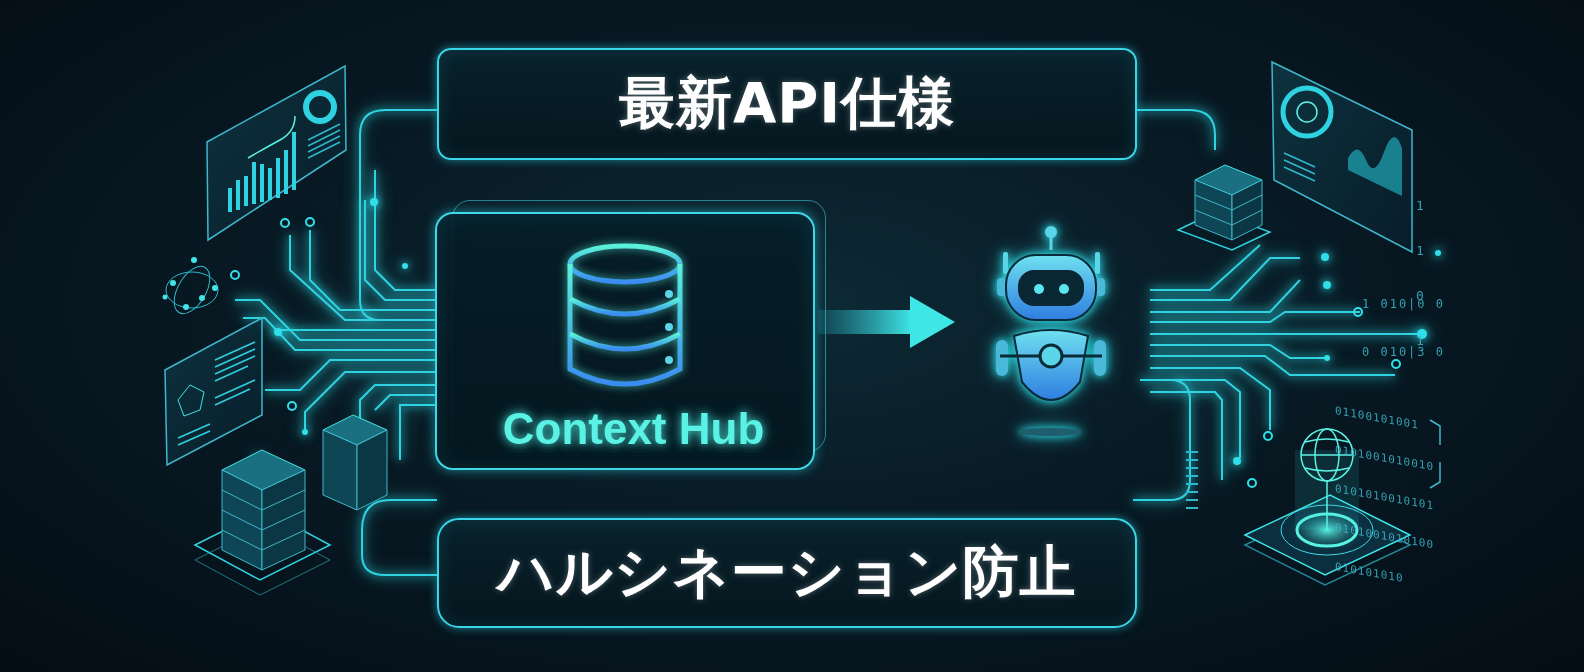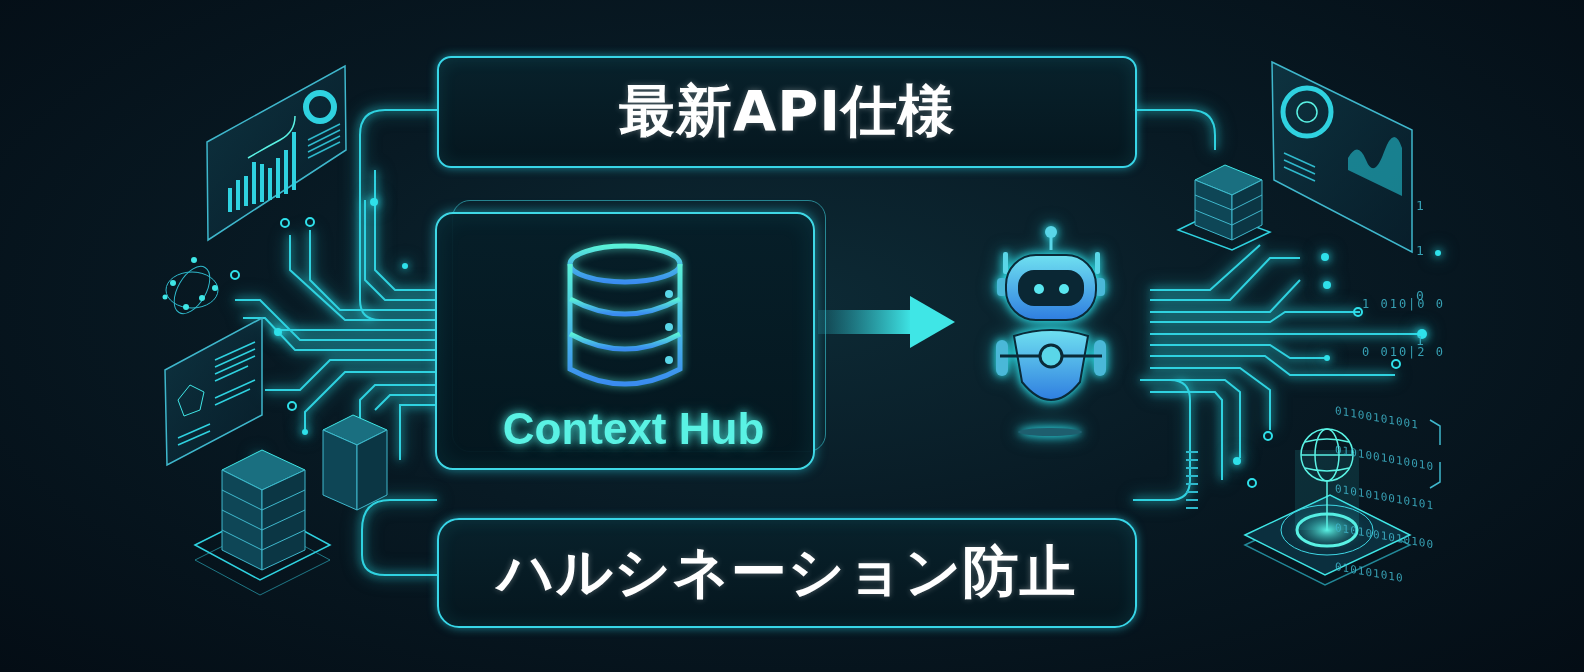--- a/index.html
+++ b/index.html
@@ -19,21 +19,21 @@
     border: 2px solid #38d6e8;
     border-radius: 14px;
     background: linear-gradient(180deg, rgba(8,34,44,0.92), rgba(5,22,30,0.95));
     box-shadow: 0 0 10px rgba(46,220,240,0.55), inset 0 0 18px rgba(46,220,240,0.12);
   }
   .label-text {
     color: #ffffff; font-weight: bold; font-size: 56px; letter-spacing: 1px;
     font-family: "DejaVu Sans", sans-serif;
     text-shadow: 0 0 6px rgba(255,255,255,0.3);
   }
-  .box-top { left: 437px; top: 56px; width: 696px; height: 108px; }
+  .box-top { left: 437px; top: 48px; width: 696px; height: 108px; }
   .box-bottom { left: 437px; top: 518px; width: 696px; height: 106px; border-radius: 22px; }
 
   .hub-card {
     position: absolute; left: 435px; top: 212px; width: 376px; height: 254px;
     border: 2px solid #3fd8e6; border-radius: 18px;
     background: linear-gradient(180deg, rgba(6,30,40,0.95), rgba(4,22,30,0.95));
     box-shadow: 0 0 12px rgba(46,220,240,0.55), inset 0 0 24px rgba(46,220,240,0.10);
   }
   .hub-card-back {
     position: absolute; left: 452px; top: 200px; width: 372px; height: 250px;
@@ -328,21 +328,21 @@
   </div>
 
   <div class="binary" style="left:1416px;top:168px;line-height:15px;font-size:13px;">
     <div>1</div>
     <div>1</div>
     <div>0</div>
     <div>1</div>
   </div>
   <div class="binary" style="left:1362px;top:264px;font-size:12px;letter-spacing:2px;">
     <div>1 010|0 0</div>
-    <div>0 010|2 0</div>
+    <div>0 010|3 0</div>
   </div>
   <div class="binary" style="left:1335px;top:378px;font-size:11px;line-height:13px;letter-spacing:1px;transform:skewY(10deg);transform-origin:left top;">
     <div>01100101001</div>
     <div>0101001010010</div>
     <div>0101010010101</div>
     <div>0101001010100</div>
     <div>010101010</div>
   </div>
 </div>
 

